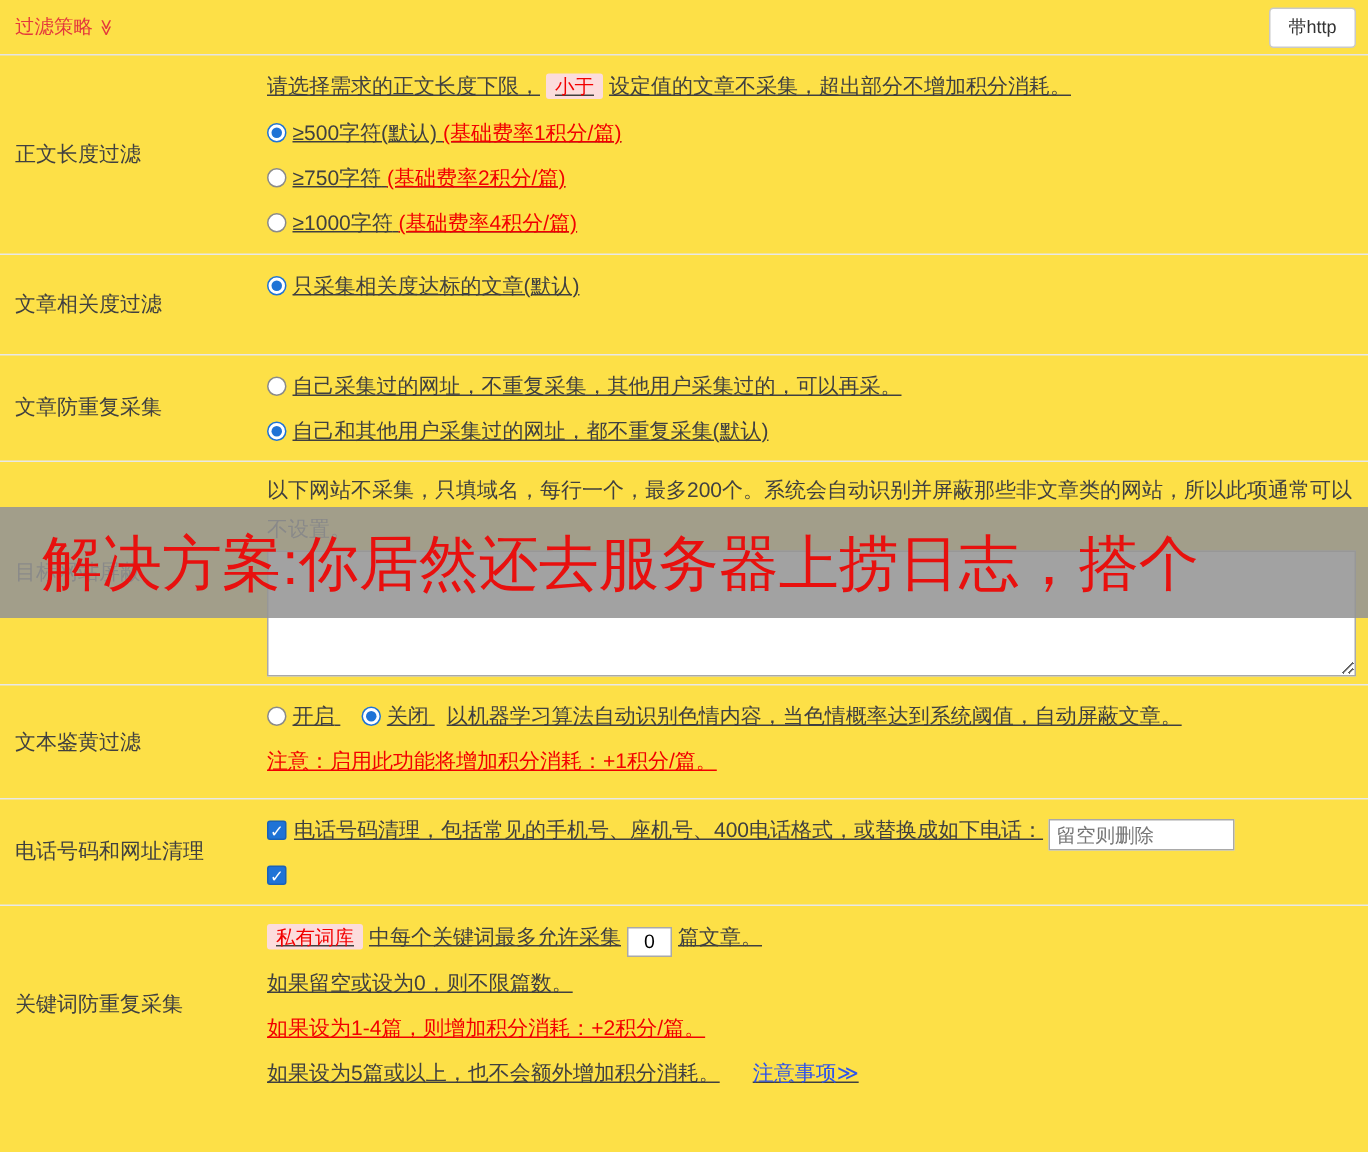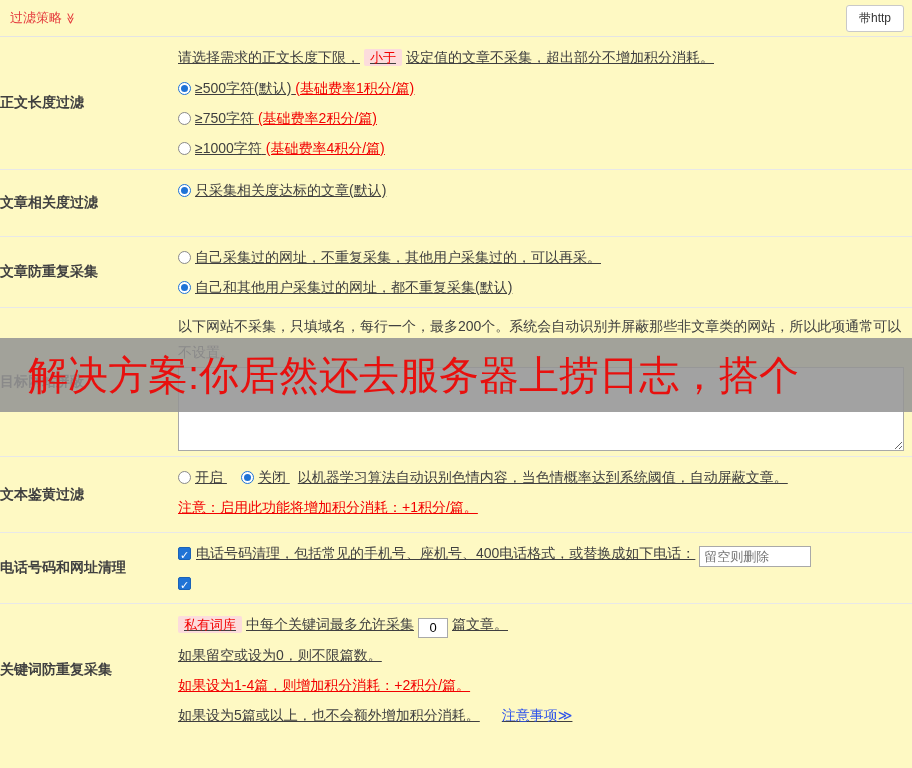--- a/index.html
+++ b/index.html
@@ -1,33 +1,33 @@
 <!DOCTYPE html>
 <html><head>
 <meta charset="utf-8">
 <style>
   * { margin:0; padding:0; box-sizing:border-box; }
   body { font-family:"Liberation Sans","DejaVu Sans",sans-serif; background:#fff; }
-  .page { position:relative; width:912px; height:768px; background:#fef9c3; overflow:hidden; }
+  .page { position:relative; width:912px; height:768px; background:#fde047; overflow:hidden; }
 
   .topbar { display:flex; align-items:center; justify-content:space-between;
             height:37px; padding:0 8px 0 10px; border-bottom:1px solid #e4e4e4; }
   .title-wrap { color:#e4393c; font-size:13px; display:flex; align-items:center; }
   .title-chevron { display:inline-block; transform:rotate(90deg); font-size:11px; margin-left:3px; }
   .save-btn { background:#fff; border:1px solid #c9c9c9; border-radius:3px;
               padding:4px 12px; font-size:12px; color:#333; cursor:pointer;
               font-family:inherit; }
 
   .row { display:flex; border-bottom:1px solid #e8e8e8; }
   .r1 { min-height:133px; } .r2 { min-height:67px; } .r3 { min-height:71px; }
   .r4 { min-height:147px; } .r5 { min-height:76px; } .r6 { min-height:67px; }
   .r7 { min-height:42px; } .r8 { min-height:128px; border-bottom:none; }
 
-  .label-col { width:178px; flex-shrink:0; 
-               display:flex; align-items:center; font-size:14px; color:#404040;font-weight:bold; }
+  .label-col { width:178px; flex-shrink:0; padding-left:10px;
+               display:flex; align-items:center; font-size:14px; color:#404040; }
   .content-col { flex:1; padding:5px 8px 5px 0; font-size:14px; color:#404040; }
   .line { line-height:30px;text-decoration:underline; }
   .line-sm { line-height:26px; }
 
   .red { color:#f20000; }
   .note-link { text-decoration:underline; }
   .hl { background:#fcdcdc; color:#f20000; padding:1px 6px; margin:0 4px;
         border-radius:2px; font-size:13px; }
 
   .radio { display:inline-block; width:13px; height:13px; border:1px solid #8a8a8a;
@@ -41,21 +41,21 @@
   .checkbox { display:inline-block; width:13px; height:13px; border:1px solid #8a8a8a;
               border-radius:2px; background:#fff; margin-right:5px; vertical-align:-2px;
               position:relative; cursor:pointer; }
   .checkbox.checked { background:#1f73d6; border-color:#1a62b8; }
   .checkbox.checked::after { content:"\2713"; position:absolute; left:1px; top:-8px;
               color:#fff; font-size:11px; font-weight:bold; line-height:30px; }
 
   .site-textarea { display:block; width:100%; height:84px; margin-top:2px;
                    border:1px solid #a9a9a9; resize:both; font-family:inherit;
                    font-size:13px; padding:2px 4px; }
-  .phone-input { width:112px; height:21px; border:1px solid #a9a9a9; padding:0 4px;
+  .phone-input { width:124px; height:21px; border:1px solid #a9a9a9; padding:0 4px;
                  font-size:13px; font-family:inherit; vertical-align:-3px; margin-left:4px; }
   .count-input { width:30px; height:20px; border:1px solid #a9a9a9; text-align:center;
                  font-size:13px; font-family:inherit; vertical-align:-3px; margin:0 4px; }
 
   .link { color:#2f54eb; cursor:pointer; margin-left:22px; }
 
   .overlay { position:absolute; left:0; right:0; top:338px; height:74px;
              background:rgba(148,148,148,0.87); display:flex; align-items:center;
              padding-left:28px; z-index:10; }
   .overlay-text { color:#e8100e; font-size:40px; font-weight:normal; white-space:nowrap; }

